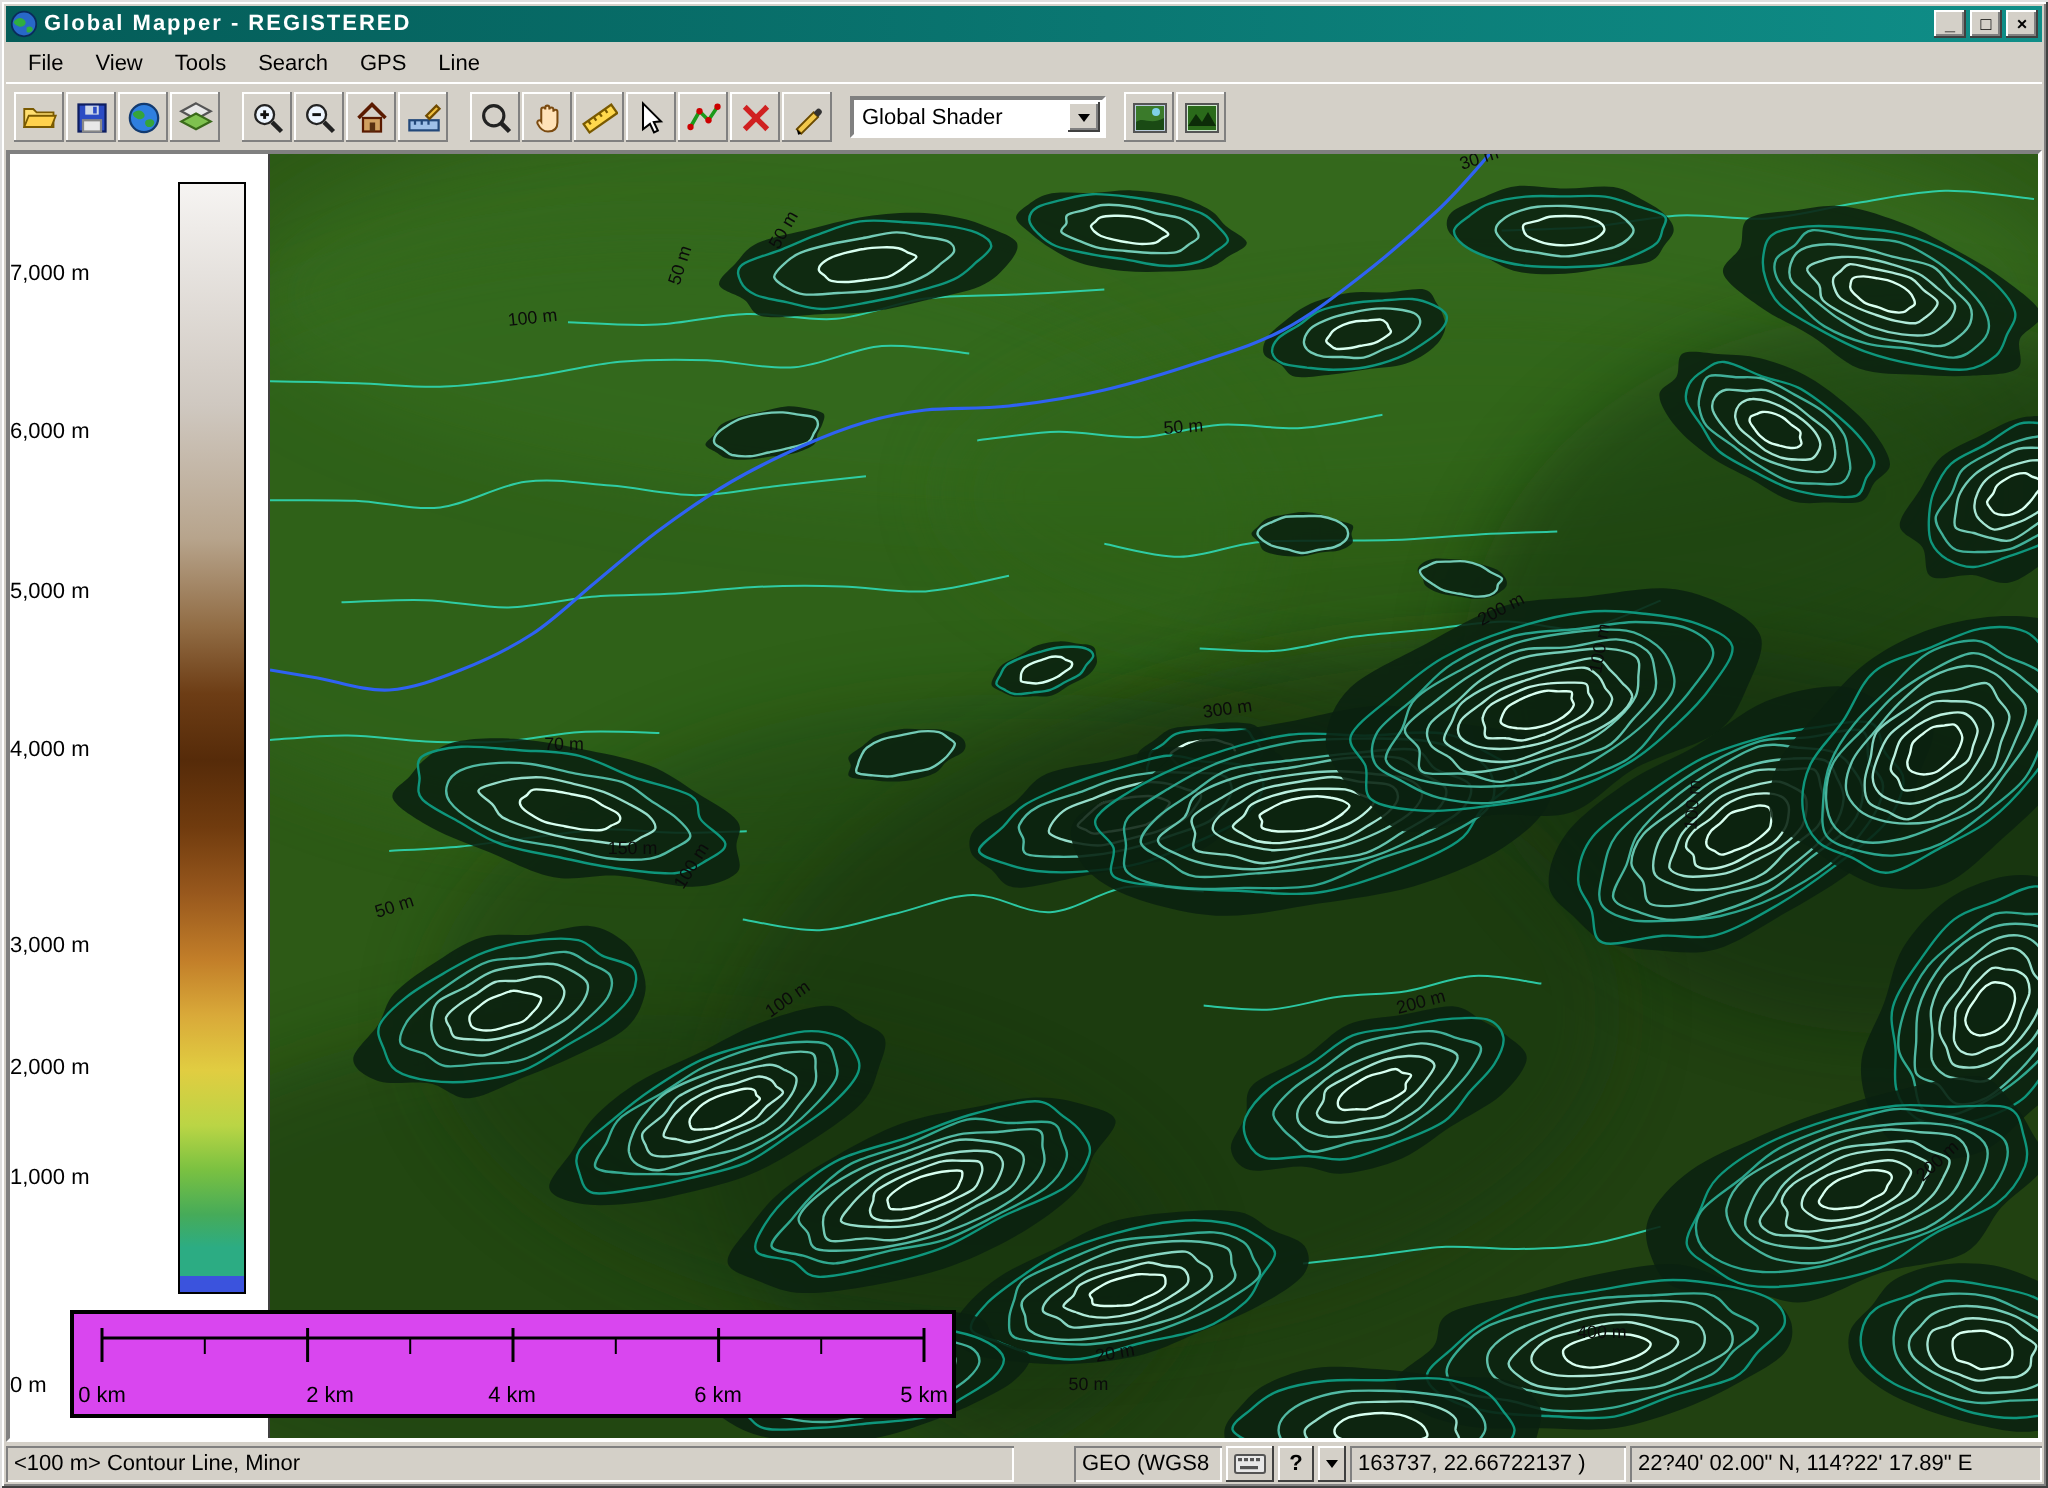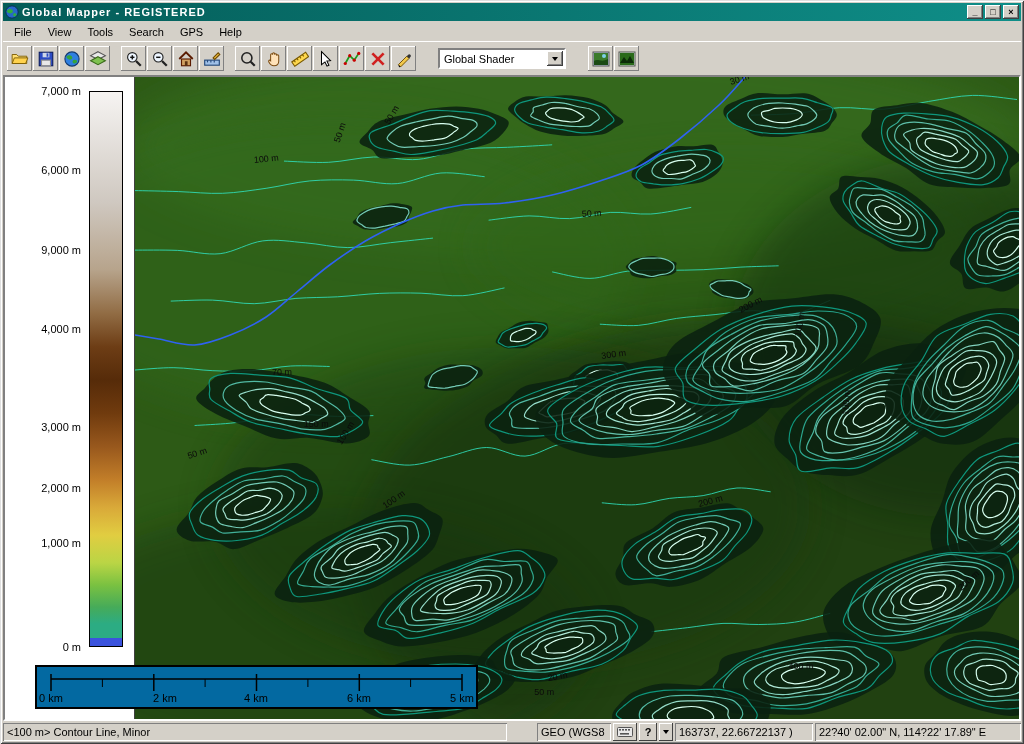--- a/index.html
+++ b/index.html
@@ -16,40 +16,40 @@
     box-shadow:inset -1px -1px 0 #404040,inset 1px 1px 0 #fff,inset -2px -2px 0 #808080;}
   
   .menubar{flex:0 0 20px;display:flex;align-items:flex-end;padding-left:3px;}
   .menu-item{font-size:11px;padding:3px 8px;color:#000;}
   
   .toolbar{flex:0 0 34px;display:flex;align-items:center;padding:3px 4px;gap:1px;border-top:1px solid #fff;}
   .tbtn{width:25px;height:25px;background:#d4d0c8;border:none;padding:0;display:flex;align-items:center;justify-content:center;
     box-shadow:inset -1px -1px 0 #808080,inset 1px 1px 0 #fff;}
   .tbtn svg{width:18px;height:18px;}
   .tgap{width:9px;height:25px;}
-  .dropdown{width:128px;height:21px;background:#fff;border:2px solid;border-color:#808080 #fff #fff #808080;display:flex;align-items:center;margin:0 21px;}
+  .dropdown{width:128px;height:21px;background:#fff;border:2px solid;border-color:#808080 #fff #fff #808080;display:flex;align-items:center;margin:0 8px;}
   .dropdown-value{flex:1;font-size:11px;padding-left:4px;white-space:nowrap;overflow:hidden;}
   .drop-btn{width:16px;height:15px;background:#d4d0c8;display:flex;align-items:center;justify-content:center;margin-right:1px;
     box-shadow:inset -1px -1px 0 #404040,inset 1px 1px 0 #fff,inset -2px -2px 0 #808080;}
   .tri-down{width:0;height:0;border-left:3px solid transparent;border-right:3px solid transparent;border-top:4px solid #000;}
   
   .content{flex:1;position:relative;display:flex;border:2px solid;border-color:#808080 #fff #fff #808080;overflow:hidden;background:#2d5a16;}
   .legend{flex:0 0 130px;background:#fff;position:relative;border-right:1px solid #404040;}
-  .legend-label{position:absolute;left:0;width:76px;text-align:right;font-size:11px;color:#000;white-space:nowrap;}
+  .legend-label{position:absolute;left:0;width:76px;text-align:left;font-size:11px;color:#000;white-space:nowrap;margin-top:46px;}
   .legend-bar{position:absolute;left:84px;top:14px;width:34px;height:556px;border:1px solid #000;
     background:linear-gradient(to bottom,
       #f6f4f2 0%,#e6e2de 8%,#cfc8c0 20%,#b7a48c 32%,#916c44 40%,
       #6d3d15 46%,#562b09 52%,#703b0e 58%,#98581d 64%,#c27e29 70%,
       #d9a939 75%,#e1cd41 80%,#bad545 85%,#7ac141 89%,#46ab59 93%,
       #2cac83 96%,#2cac83 98.6%,#3b53dd 98.6%,#3b53dd 100%);}
   .map{flex:1;position:relative;overflow:hidden;}
   .map svg{position:absolute;left:0;top:0;width:100%;height:100%;}
   svg text{font:9px "Liberation Sans",sans-serif;fill:#0b0b0b;}
   
-  .scalebar{position:absolute;left:30px;bottom:10px;width:443px;height:44px;background:#0369a1;border:2px solid #000;}
+  .scalebar{position:absolute;left:30px;bottom:10px;width:443px;height:54px;background:#d946ef;border:2px solid #000;}
   .scalebar .ticks{position:absolute;left:0;top:4px;}
   .scale-label{position:absolute;bottom:3px;width:40px;text-align:center;font-size:11px;color:#000;white-space:nowrap;}
   
   .statusbar{flex:0 0 20px;display:flex;align-items:stretch;gap:2px;padding-top:2px;}
   .sb-panel{box-shadow:inset 1px 1px 0 #808080,inset -1px -1px 0 #fff;font-size:11px;color:#000;display:flex;align-items:center;padding:0 4px;white-space:nowrap;overflow:hidden;}
   .sb-left{flex:1;}
   .sb-proj{flex:0 0 74px;margin-left:28px;}
   .sb-coords{flex:0 0 138px;}
   .sb-latlon{flex:0 0 206px;}
   .sb-btn{border:none;background:#d4d0c8;padding:0;display:flex;align-items:center;justify-content:center;font-family:inherit;font-size:11px;font-weight:bold;
@@ -78,21 +78,21 @@
       <button class="winbtn">×</button>
     </span>
   </div>
 
   <div class="menubar">
     <span class="menu-item">File</span>
     <span class="menu-item">View</span>
     <span class="menu-item">Tools</span>
     <span class="menu-item">Search</span>
     <span class="menu-item">GPS</span>
-    <span class="menu-item">Help</span>
+    <span class="menu-item">Line</span>
   </div>
 
   <div class="toolbar">
     <button class="tbtn">
         <svg viewBox="0 0 16 16">
           <path d="M1 12 V4 h4 l1.5 1.5 H14 V12z" fill="#ffdf70" stroke="#7a5a00" stroke-width="0.8"></path>
           <path d="M1 12 L3 7 h12 l-2 5z" fill="#ffd24d" stroke="#7a5a00" stroke-width="0.8"></path>
         </svg>
       </button>
     <button class="tbtn">
@@ -219,21 +219,21 @@
           <path d="M2 12 L6 6 L9 10 L12 5 L16 12z" fill="#0c2c08"></path>
         </svg>
       </button>
   </div>
 
   <div class="content">
 
     <div class="legend">
       <span class="legend-label" style="top:8px">7,000 m</span>
       <span class="legend-label" style="top:87px">6,000 m</span>
-      <span class="legend-label" style="top:167px">9,000 m</span>
+      <span class="legend-label" style="top:167px">5,000 m</span>
       <span class="legend-label" style="top:246px">4,000 m</span>
       <span class="legend-label" style="top:344px">3,000 m</span>
       <span class="legend-label" style="top:405px">2,000 m</span>
       <span class="legend-label" style="top:460px">1,000 m</span>
       <span class="legend-label" style="top:564px">0 m</span>
       <div class="legend-bar"></div>
     </div>
 
     <div class="map" style="background: rgb(45, 90, 22);">
       <svg viewBox="0 0 890 642" preserveAspectRatio="none">

